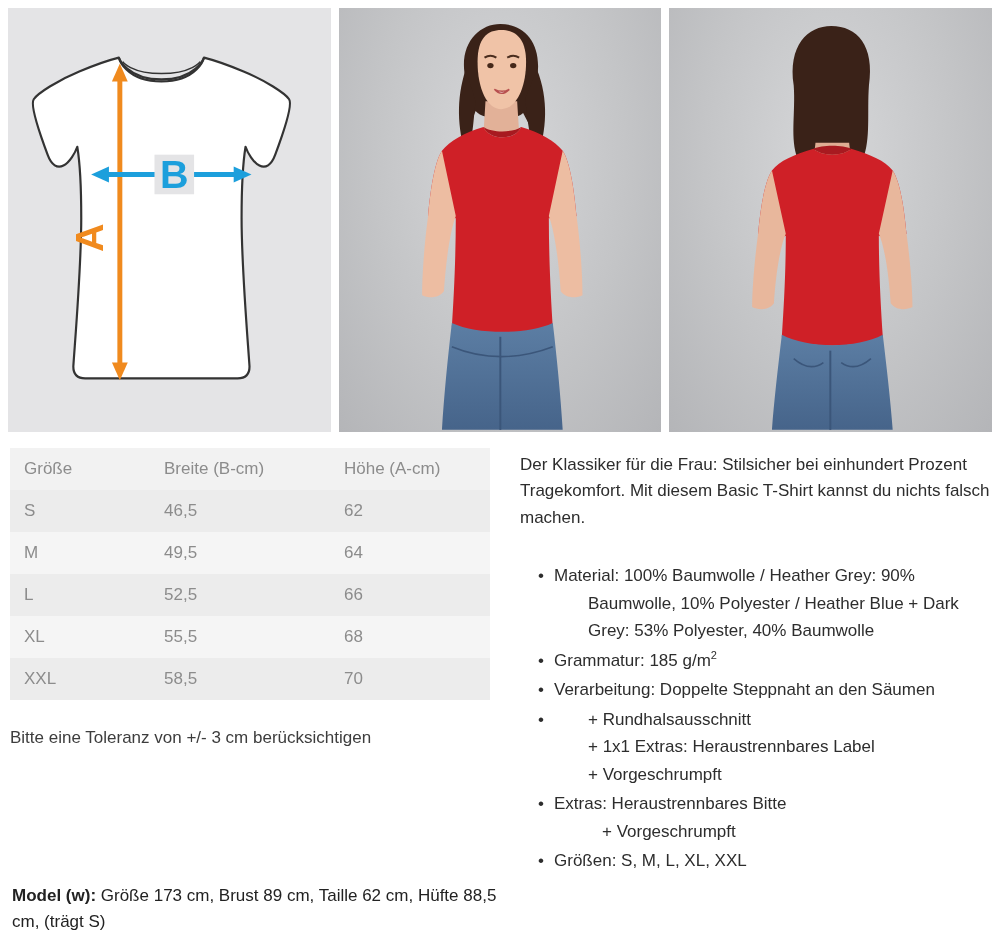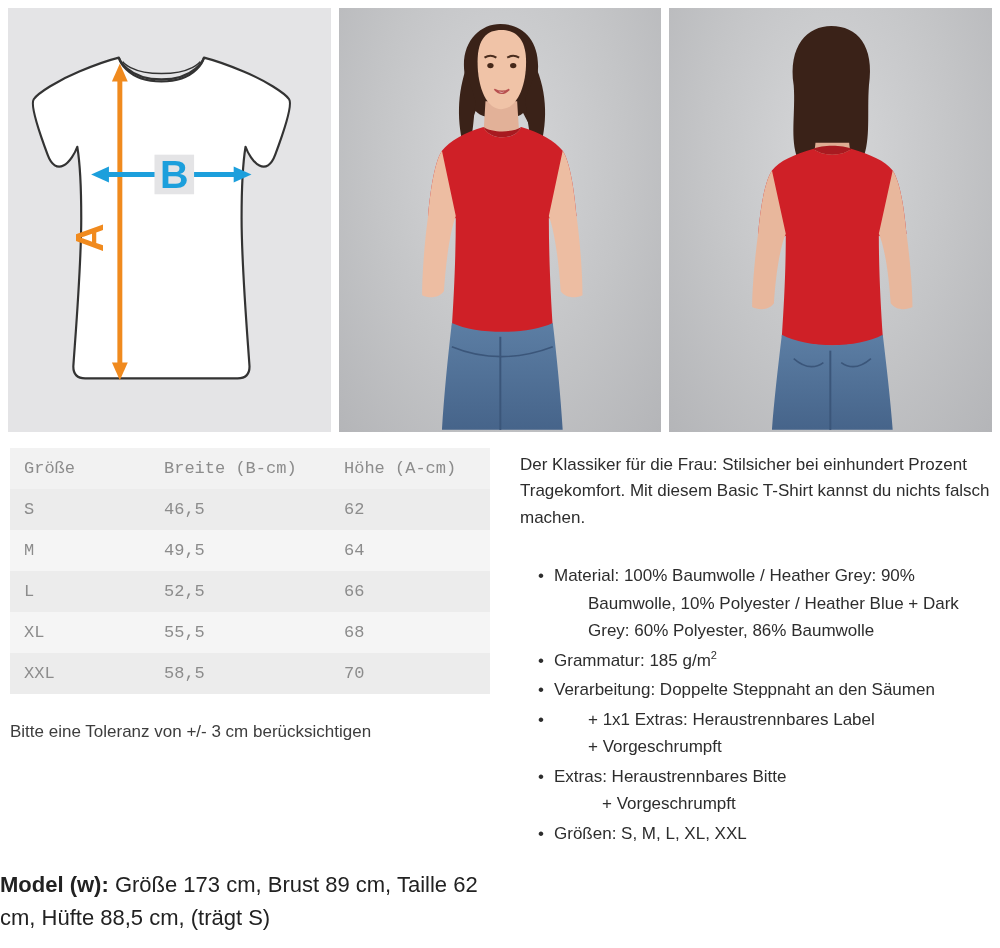--- a/index.html
+++ b/index.html
@@ -51,21 +51,20 @@
     padding: 16px 10px 0 10px;
     gap: 10px;
   }
   .left-col { width: 500px; }
   .right-col { width: 470px; padding-top: 4px; }
 
   table.size-table {
     width: 480px;
     border-collapse: collapse;
     font-size: 17px;
-    font-family: Liberation Mono, monospace;
   }
   table.size-table th {
     text-align: left;
     font-weight: normal;
     color: #8c8c8c;
     padding: 11px 14px;
     background: #f2f2f2;
     font-size: 17px;
   }
   table.size-table td {
@@ -79,24 +78,24 @@
   table.size-table th:nth-child(2), table.size-table td:nth-child(2) { width: 180px; }
 
   .tolerance {
     margin-top: 28px;
     font-size: 17px;
     color: #3d3d3d;
   }
 
   .model-line {
     position: absolute;
-    left: 0;
+    left: 12px;
     bottom: 14px;
     width: 500px;
-    font-size: 22px;
+    font-size: 17px;
     line-height: 1.5;
     color: #222;
   }
   .model-line b { font-weight: bold; }
 
   .intro {
     font-size: 17px;
     line-height: 1.55;
     color: #2d2d2d;
     margin: 0 0 31px 0;
@@ -277,29 +276,30 @@
       <div class="tolerance">Bitte eine Toleranz von +/- 3 cm berücksichtigen</div>
     </div>
 
     <div class="right-col">
       <p class="intro">Der Klassiker für die Frau: Stilsicher bei einhundert Prozent Tragekomfort. Mit diesem Basic T-Shirt kannst du nichts falsch machen.</p>
 
       <ul class="features">
         <li>
           <span>Material: 100% Baumwolle / Heather Grey: 90%</span>
           <span class="sub-line">Baumwolle, 10%  Polyester / Heather Blue + Dark</span>
-          <span class="sub-line">Grey: 60% Polyester, 86% Baumwolle</span>
+          <span class="sub-line">Grey: 53% Polyester, 40% Baumwolle</span>
         </li>
         <li>
           <span>Grammatur: 185 g/m</span><sup>2</sup>
         </li>
         <li>
           <span>Verarbeitung: Doppelte Steppnaht an den Säumen</span>
         </li>
         <li>
+          <span class="sub-line">+ Rundhalsausschnitt</span>
           <span class="sub-line">+ 1x1 Extras: Heraustrennbares Label</span>
           <span class="sub-line">+ Vorgeschrumpft</span>
         </li>
         <li>
           <span>Extras: Heraustrennbares Bitte</span>
           <span class="sub-line2">+ Vorgeschrumpft</span>
         </li>
         <li>
           <span>Größen: S, M, L, XL, XXL</span>
         </li>

